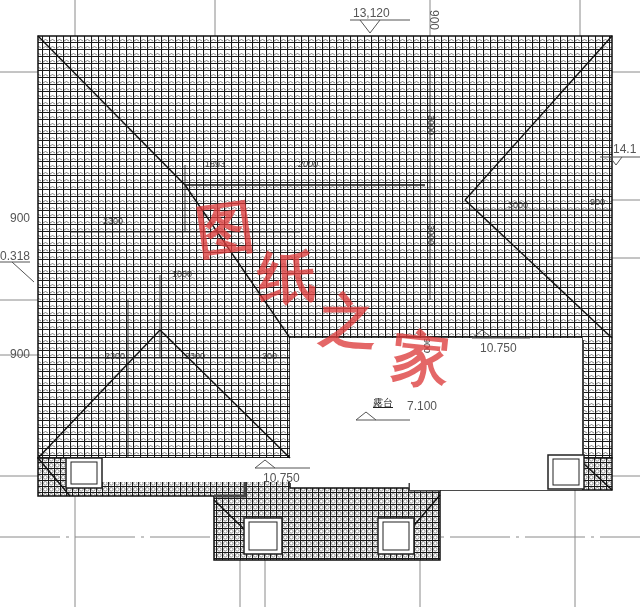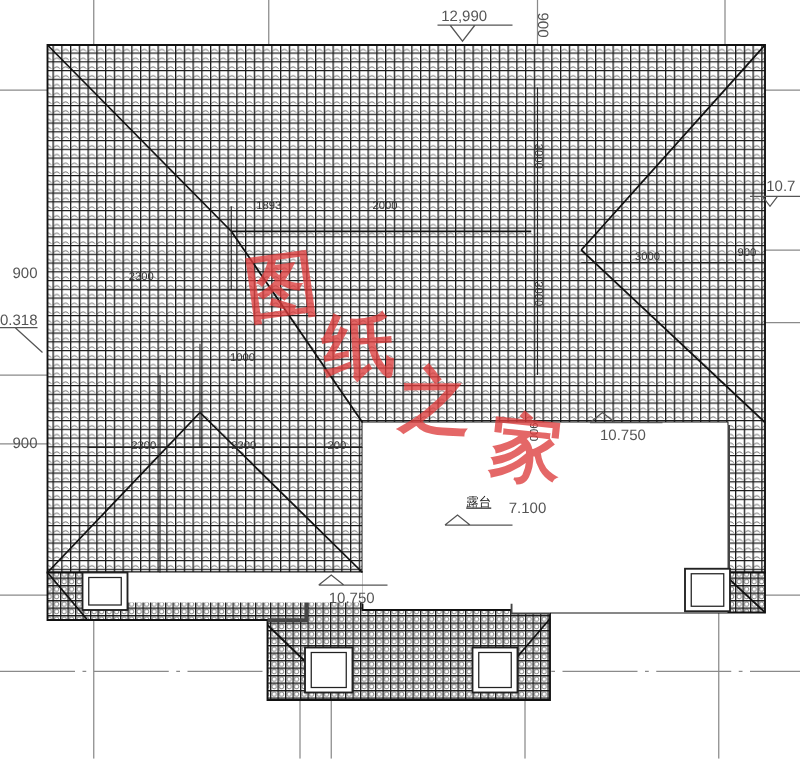--- a/index.html
+++ b/index.html
@@ -108,41 +108,41 @@
   <g stroke="#555" stroke-width="1" fill="none">
     <path d="M350 20 H410 M360 20 L370 33 L380 20"></path>
     <path d="M600 157 H640 M610 157 L616 165 L622 157"></path>
     <path d="M0 262 H30 M12 262 L34 282"></path>
     <path d="M472 338 L482 330 L492 338 M472 338 H530"></path>
     <path d="M255 468 L265 460 L275 468 M255 468 H310"></path>
     <path d="M356 420 L366 412 L376 420 M356 420 H410"></path>
   </g>
 </svg>
 
-<div class="lbl" style="left:353px;top:7px;">12,990</div>
-<div class="lbl" style="left:613px;top:143px;">10.7</div>
+<div class="lbl" style="left:353px;top:7px;">13,120</div>
+<div class="lbl" style="left:613px;top:143px;">14.1</div>
 <div class="lbl" style="left:0px;top:250px;">0.318</div>
 <div class="lbl" style="left:480px;top:342px;">10.750</div>
 <div class="lbl" style="left:263px;top:472px;">10.750</div>
 
 <div class="lbl" style="left:373px;top:397px;font-size:10px;color:#222;font-family:'DejaVu Sans',sans-serif;text-decoration:underline;">露台</div>
 <div class="lbl" style="left:365px;top:400px;margin-left:42px;">7.100</div>
 
 <div class="lbl vert" style="left:440px;top:10px;">900</div>
 <div class="lbl" style="left:10px;top:212px;">900</div>
 <div class="lbl" style="left:10px;top:348px;">900</div>
 <div class="lbl small" style="left:103px;top:215px;">2300</div>
 <div class="lbl small" style="left:205px;top:158px;">1893</div>
-<div class="lbl small" style="left:298px;top:158px;">2000</div>
+<div class="lbl small" style="left:298px;top:158px;font-style:italic;">2000</div>
 <div class="lbl small" style="left:508px;top:199px;">3000</div>
 <div class="lbl small" style="left:590px;top:196px;">900</div>
 <div class="lbl small vert" style="left:437px;top:115px;">3000</div>
 <div class="lbl small vert" style="left:437px;top:225px;">3000</div>
 <div class="lbl small vert" style="left:433px;top:338px;">900</div>
-<div class="lbl small" style="left:172px;top:280px;margin-left:12px;">1000</div>
+<div class="lbl small" style="left:172px;top:268px;">1000</div>
 <div class="lbl small" style="left:105px;top:350px;">2300</div>
 <div class="lbl small" style="left:185px;top:350px;">2300</div>
 <div class="lbl small" style="left:262px;top:350px;">200</div>
 
 <div class="wm" style="left:196px;top:200px;transform:rotate(-8deg);">图</div>
 <div class="wm" style="left:258px;top:248px;transform:rotate(-4deg);">纸</div>
 <div class="wm" style="left:318px;top:292px;">之</div>
 <div class="wm" style="left:392px;top:330px;transform:rotate(6deg);">家</div>
 
 </body></html>

